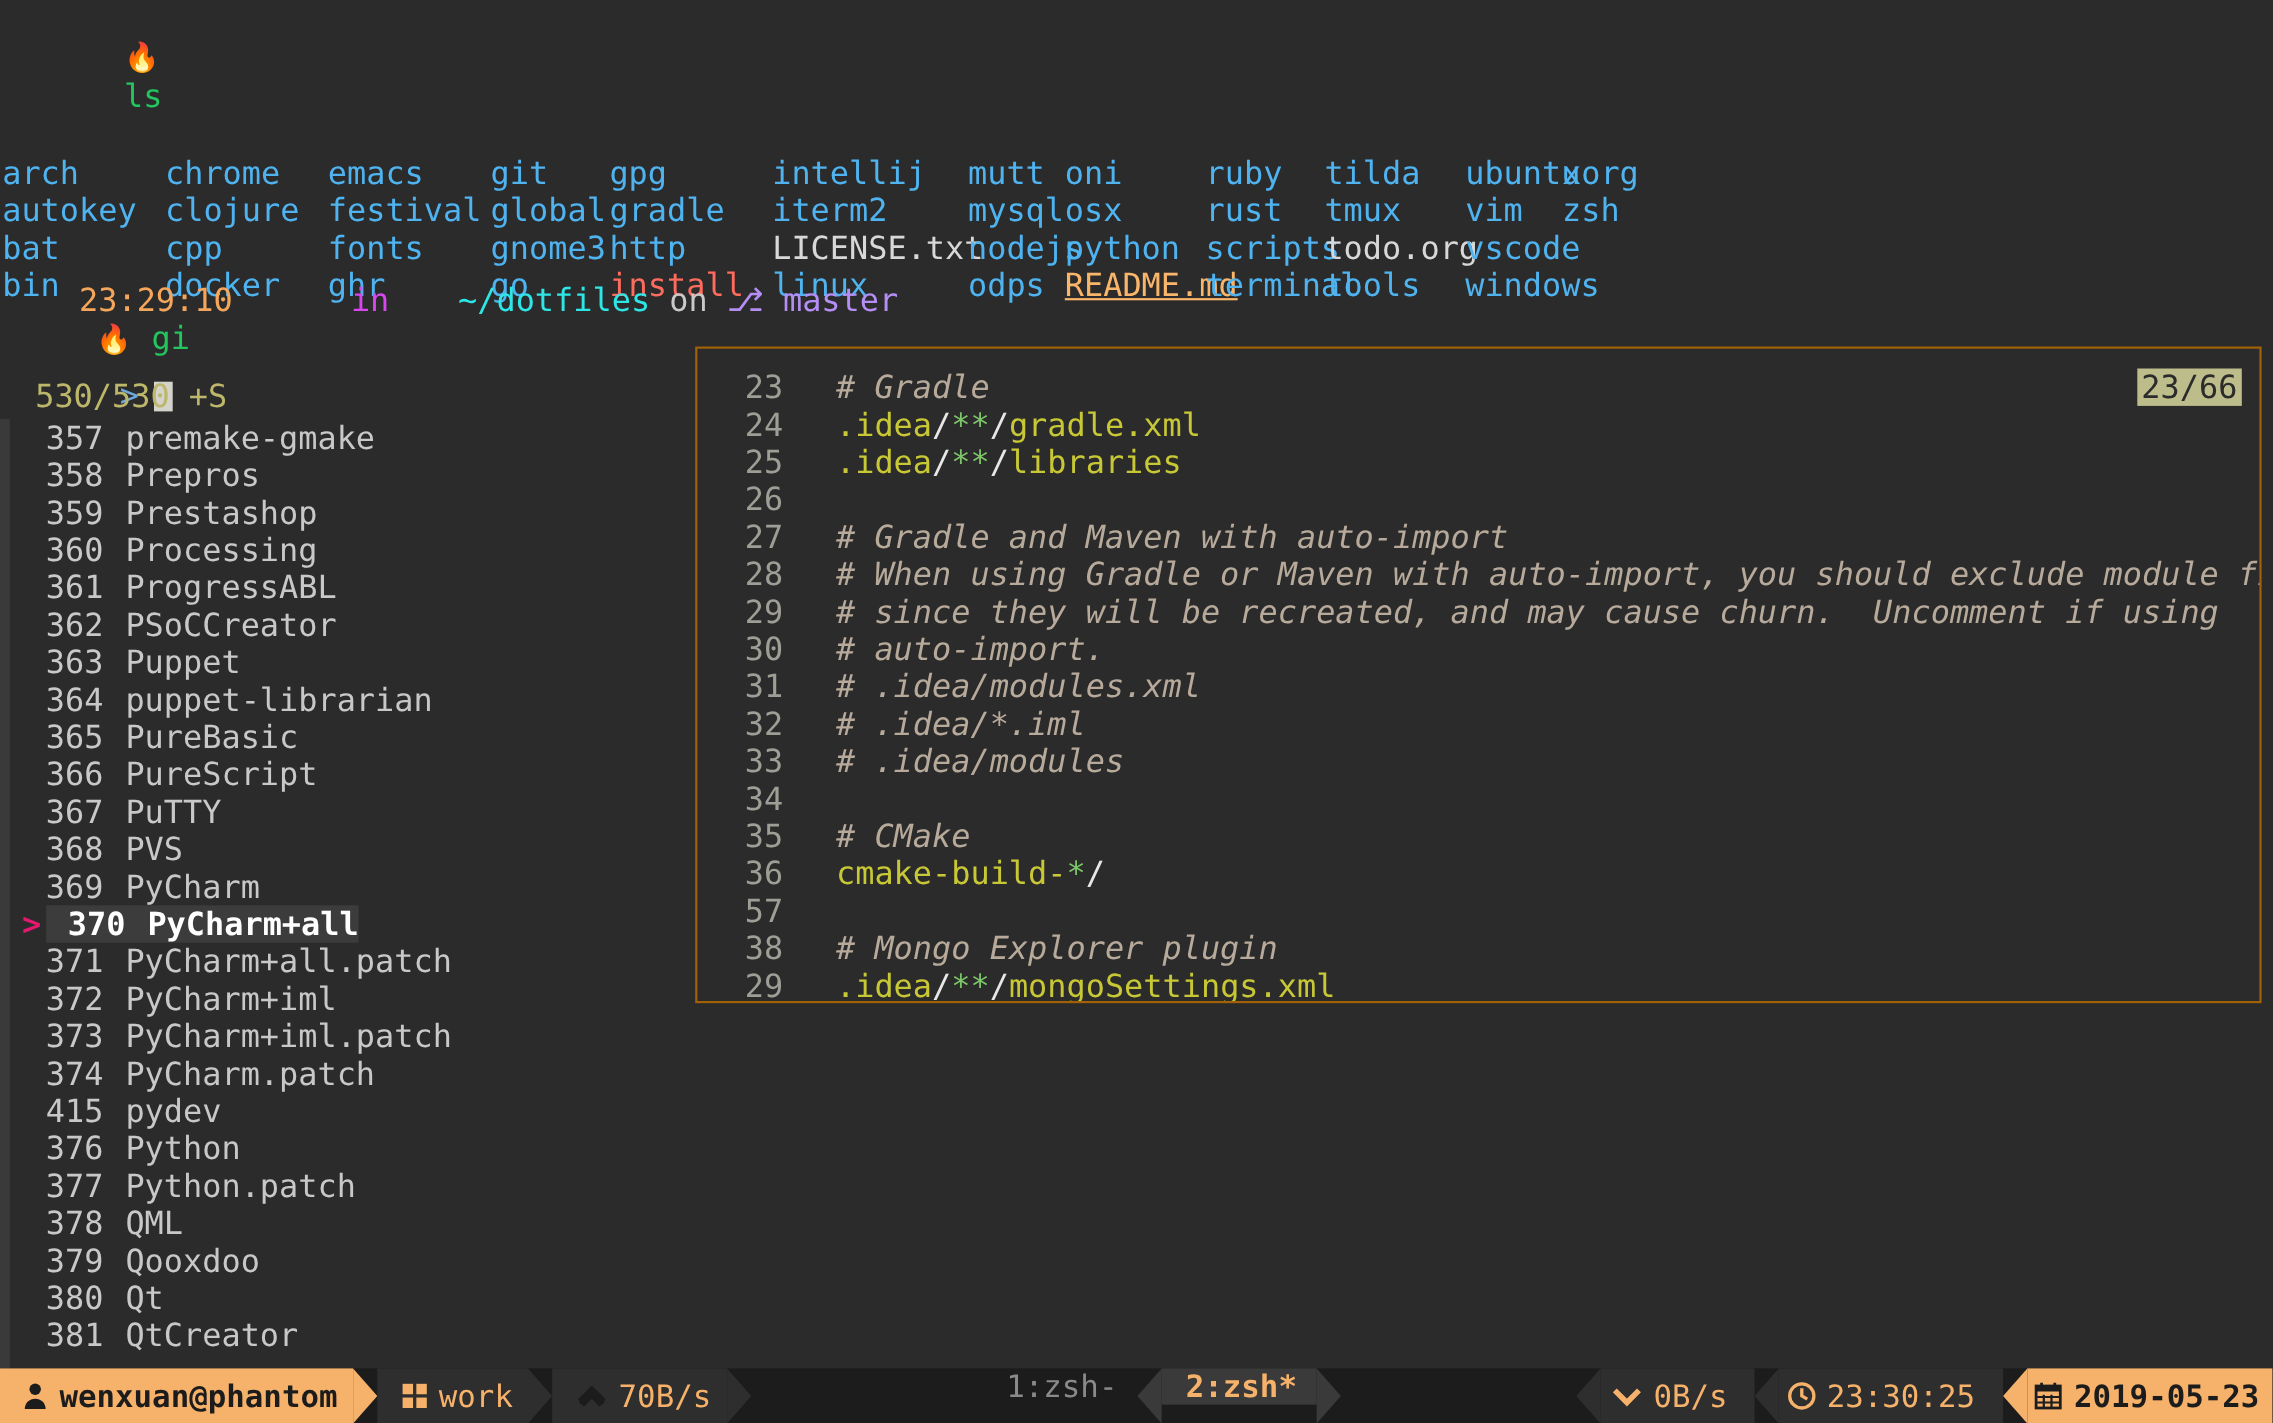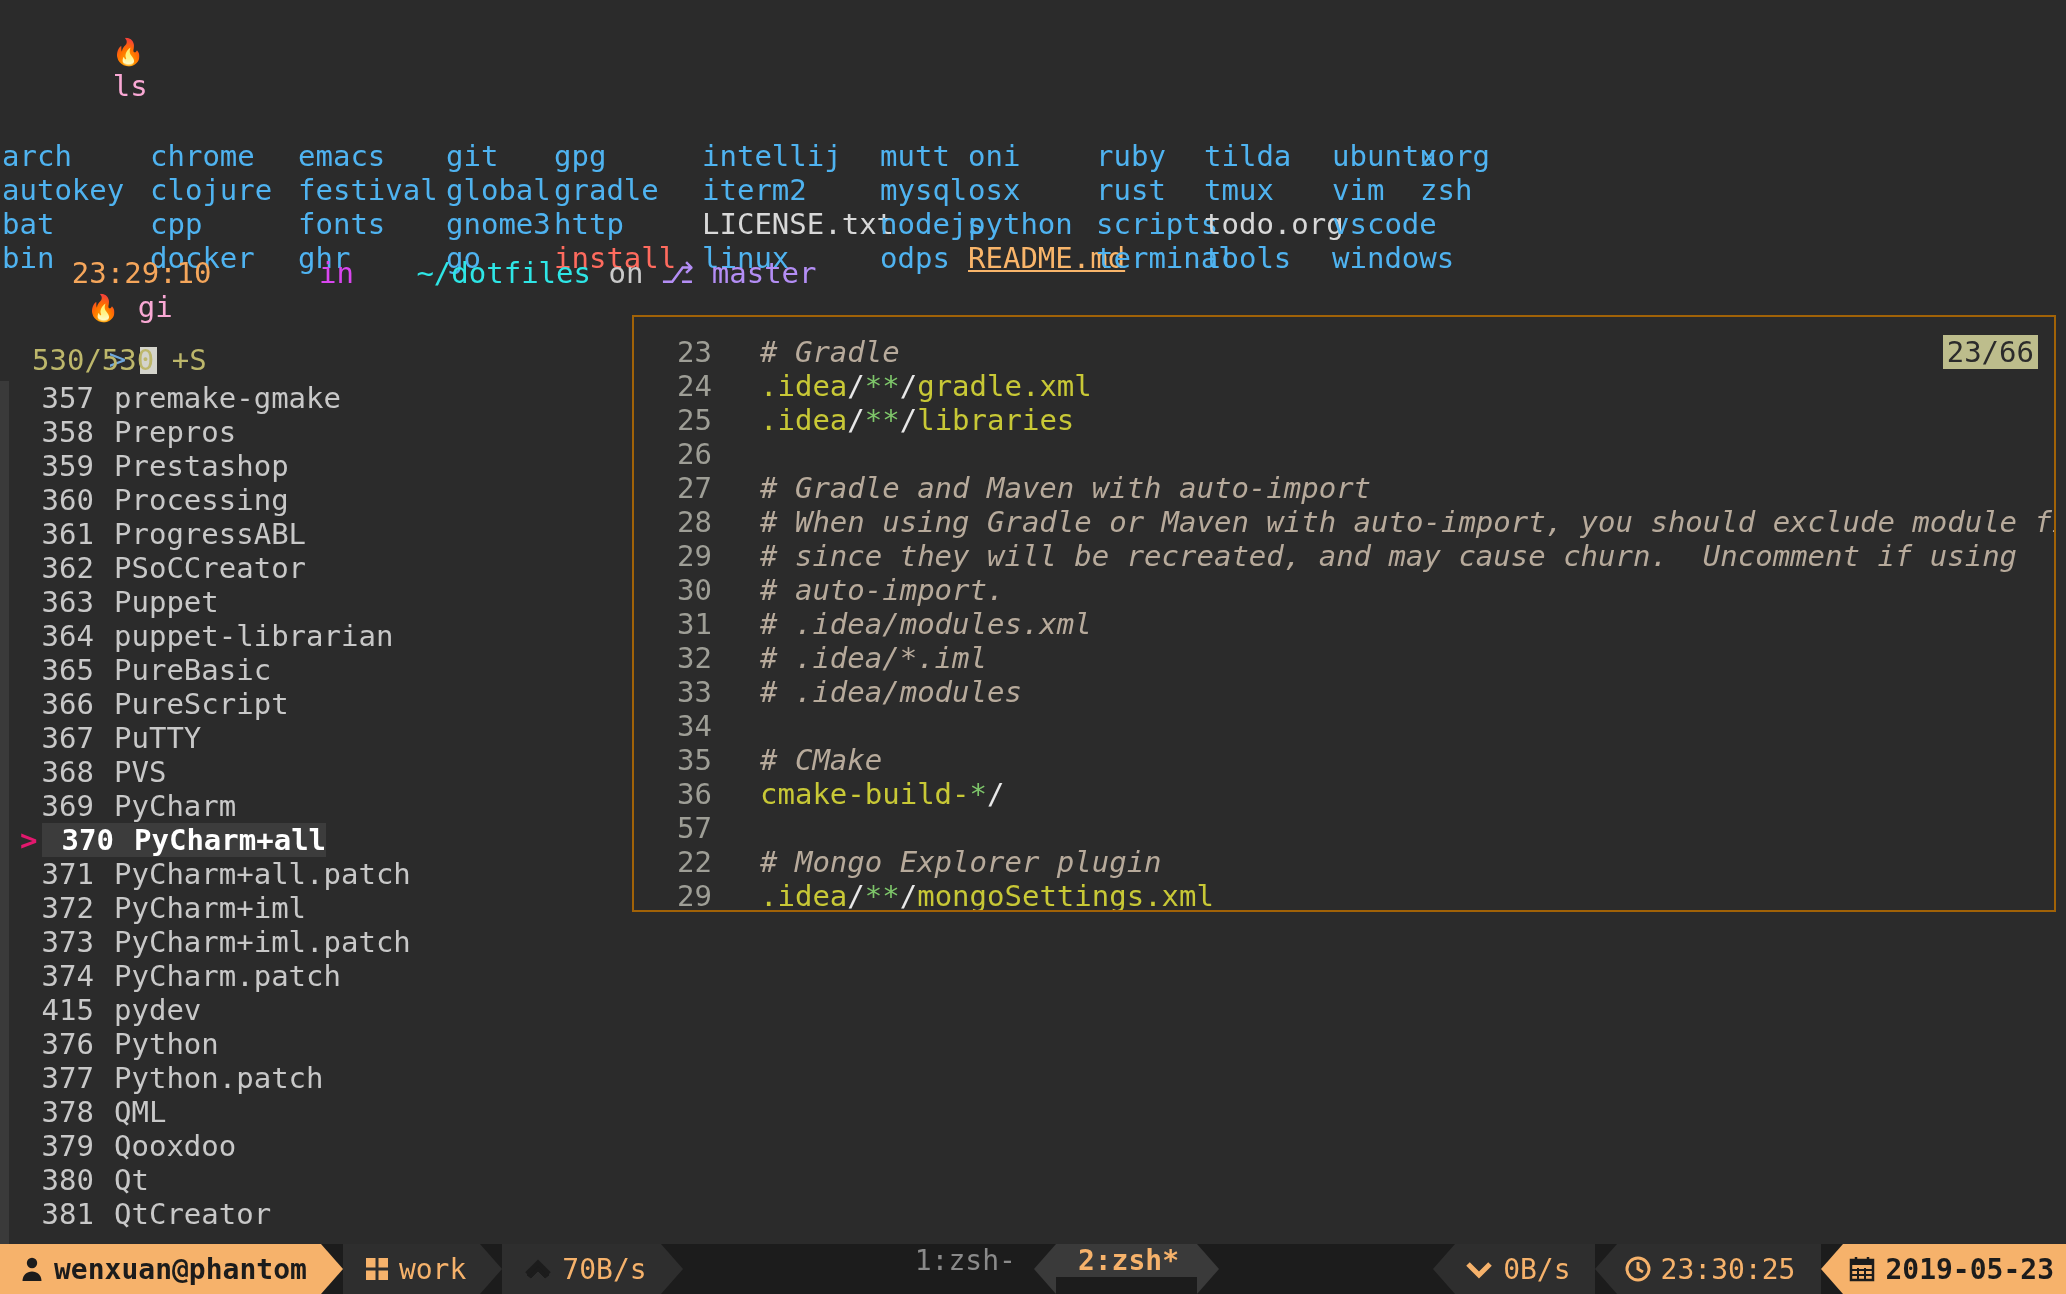--- a/index.html
+++ b/index.html
@@ -30,21 +30,21 @@
     width: 2066px;
   }
   .cmdline {
     font-size: 29px;
     line-height: 34px;
     padding-left: 8px;
     white-space: pre;
   }
   .flame { color: #ff5f5f; font-size: 26px; }
   .flame-green { color: #5cdb7a; font-size: 26px; }
-  .cmd-green { color: #f9a8d4; margin-top: 15px; }
+  .cmd-green { color: #22c55e; margin-top: 15px; }
 
   .ls-grid {
     display: grid;
     grid-template-columns: 148px 148px 148px 108px 148px 178px 88px 128px 108px 128px 88px 88px;
     font-size: 29px;
     line-height: 34px;
     padding-left: 2px;
     margin-top: 2px;
   }
   .ls-grid span { white-space: pre; }
@@ -389,21 +389,21 @@
         <div class="pv-row"><span class="pv-num">28</span><span class="pv-txt"><span class="t-comment"># When using Gradle or Maven with auto-import, you should exclude module files,</span></span></div>
         <div class="pv-row"><span class="pv-num">29</span><span class="pv-txt"><span class="t-comment"># since they will be recreated, and may cause churn.  Uncomment if using</span></span></div>
         <div class="pv-row"><span class="pv-num">30</span><span class="pv-txt"><span class="t-comment"># auto-import.</span></span></div>
         <div class="pv-row"><span class="pv-num">31</span><span class="pv-txt"><span class="t-comment"># .idea/modules.xml</span></span></div>
         <div class="pv-row"><span class="pv-num">32</span><span class="pv-txt"><span class="t-comment"># .idea/*.iml</span></span></div>
         <div class="pv-row"><span class="pv-num">33</span><span class="pv-txt"><span class="t-comment"># .idea/modules</span></span></div>
         <div class="pv-row"><span class="pv-num">34</span><span class="pv-txt"></span></div>
         <div class="pv-row"><span class="pv-num">35</span><span class="pv-txt"><span class="t-comment"># CMake</span></span></div>
         <div class="pv-row"><span class="pv-num">36</span><span class="pv-txt"><span class="t-yellow">cmake-build-</span><span class="t-green">*</span><span class="t-white">/</span></span></div>
         <div class="pv-row"><span class="pv-num">57</span><span class="pv-txt"></span></div>
-        <div class="pv-row"><span class="pv-num">22</span><span class="pv-txt"><span class="t-comment"># Mongo Explorer plugin</span></span></div>
+        <div class="pv-row"><span class="pv-num">38</span><span class="pv-txt"><span class="t-comment"># Mongo Explorer plugin</span></span></div>
         <div class="pv-row"><span class="pv-num">29</span><span class="pv-txt"><span class="t-yellow">.idea</span><span class="t-white">/</span><span class="t-green">**</span><span class="t-white">/</span><span class="t-yellow">mongoSettings.xml</span></span></div>
       </div>
     <div class="pv-badge">23/66</div>
   </div>
 
   <div class="status">
     <div class="seg seg-orange">
       <span class="ico">
         <svg width="24" height="26" viewBox="0 0 24 26">
             <circle cx="12" cy="7" r="5.2" fill="#1c1c1c"></circle>

